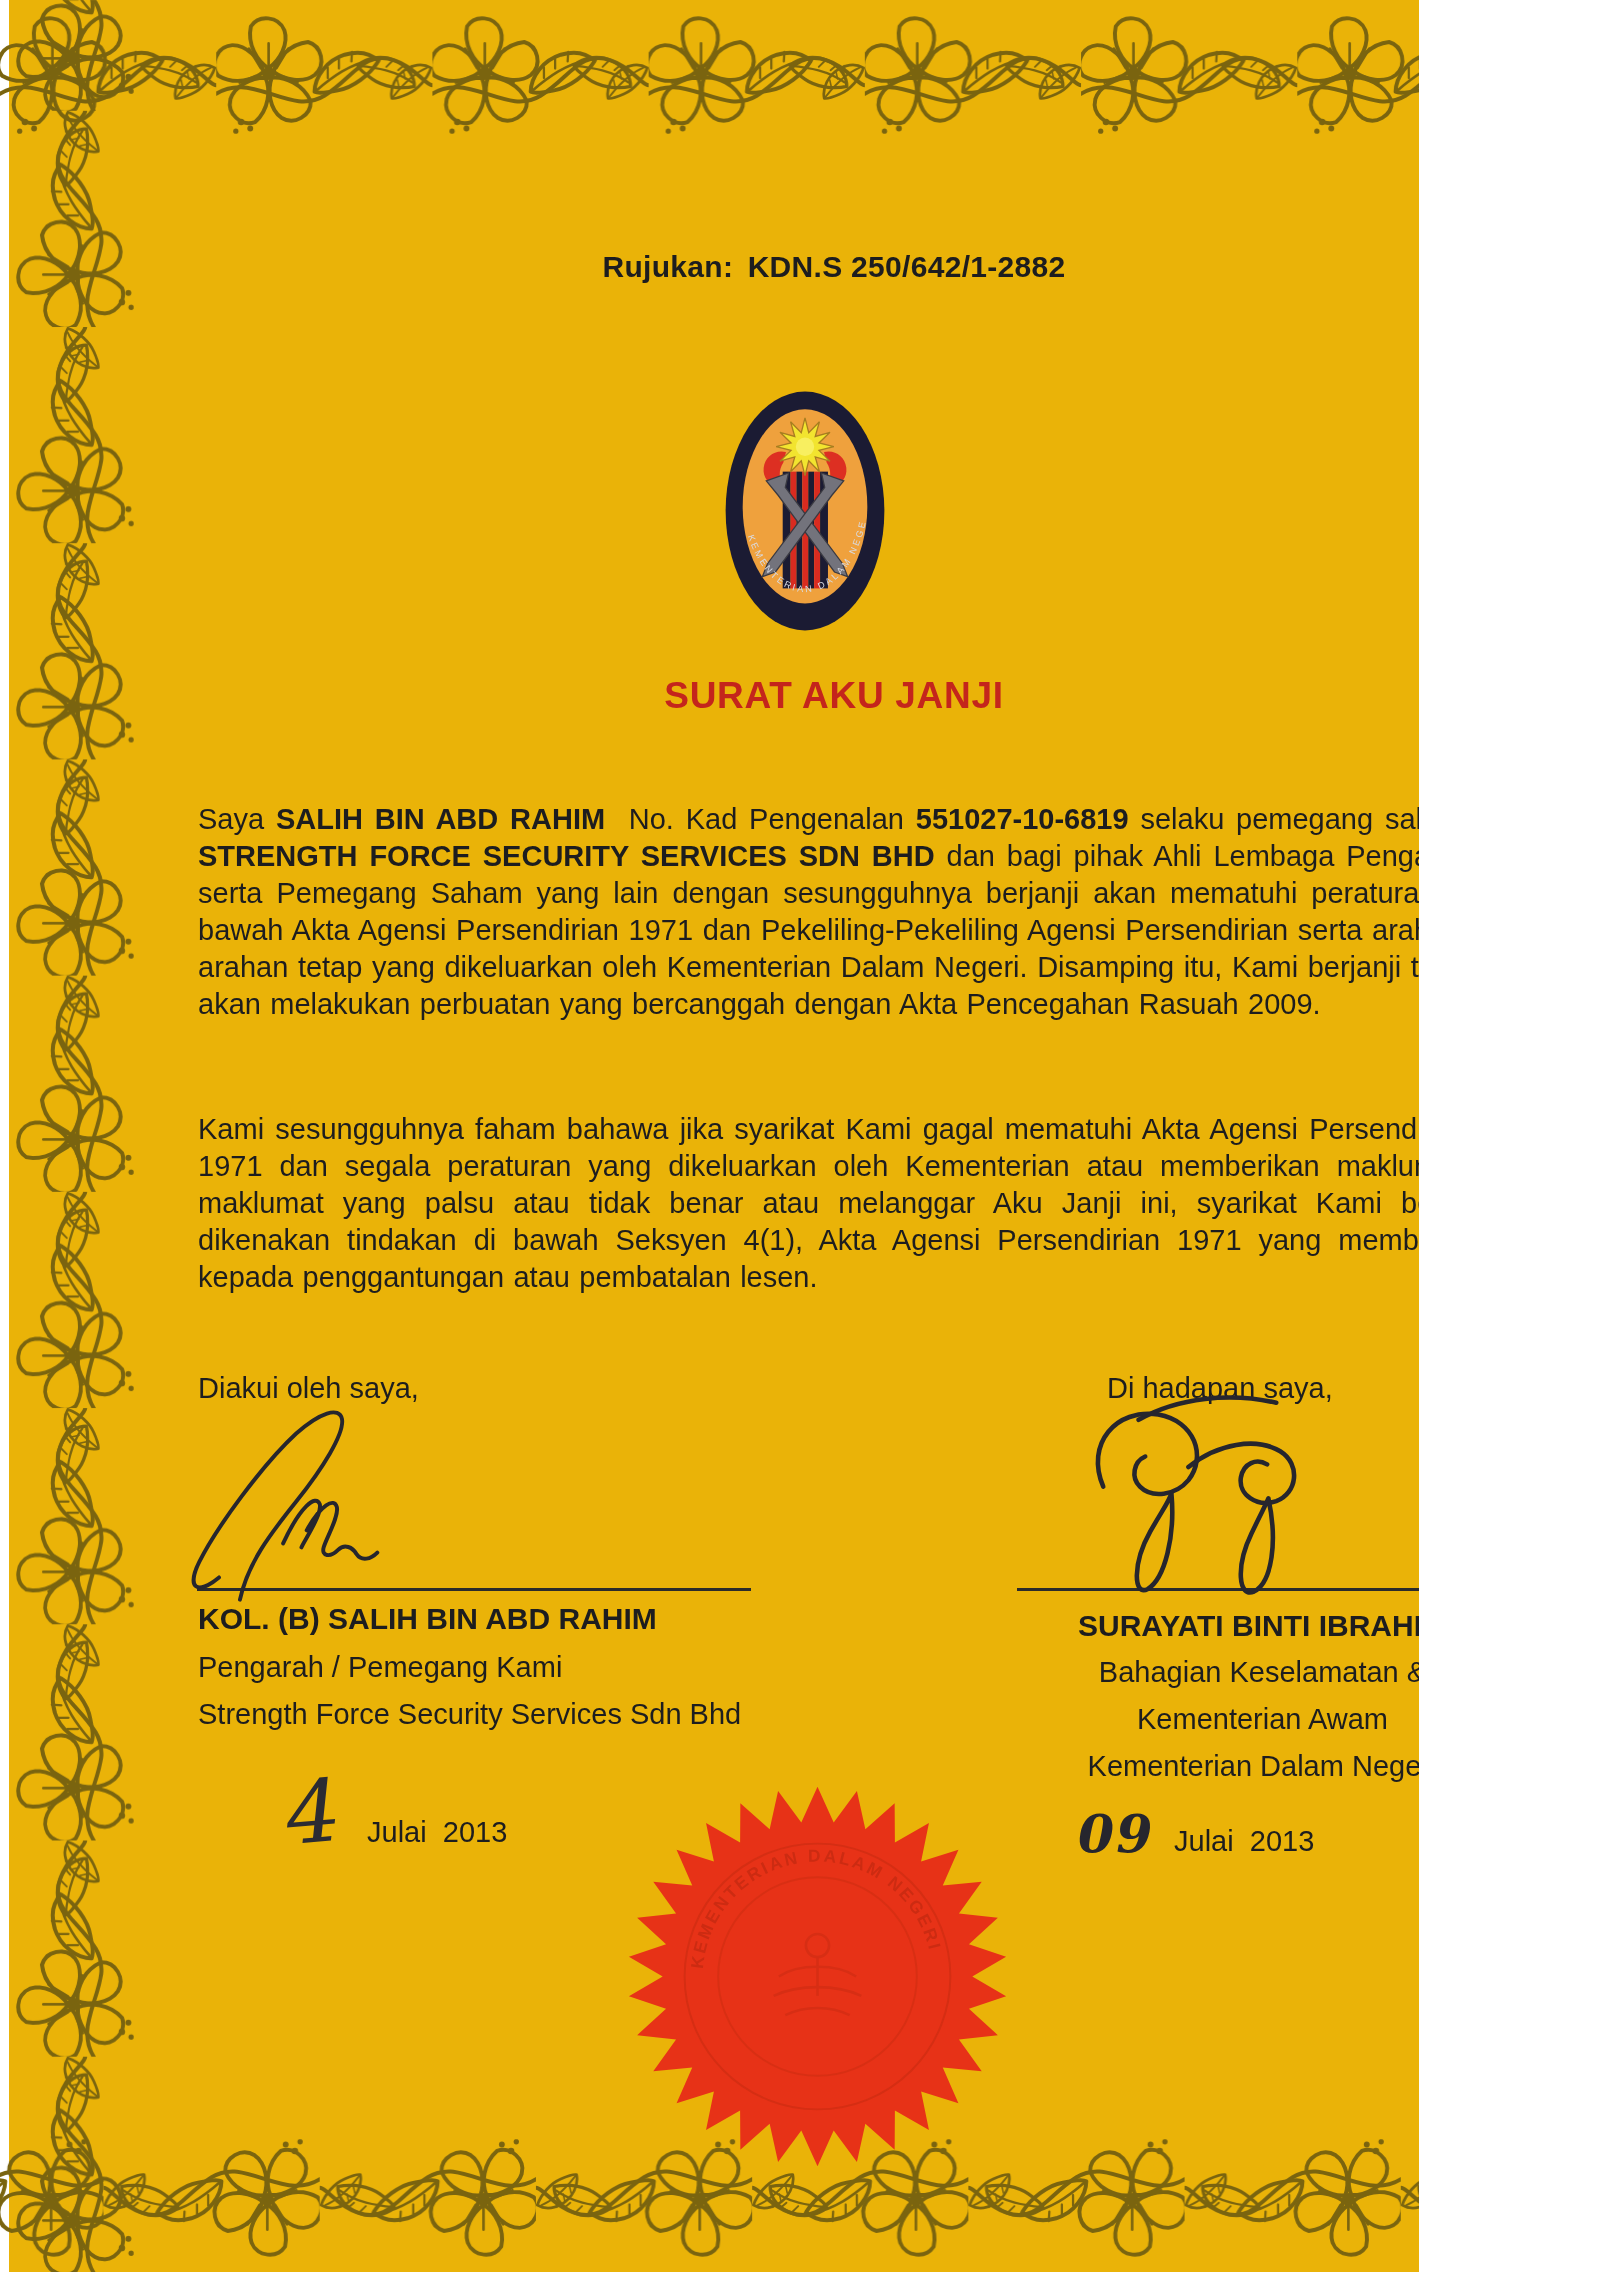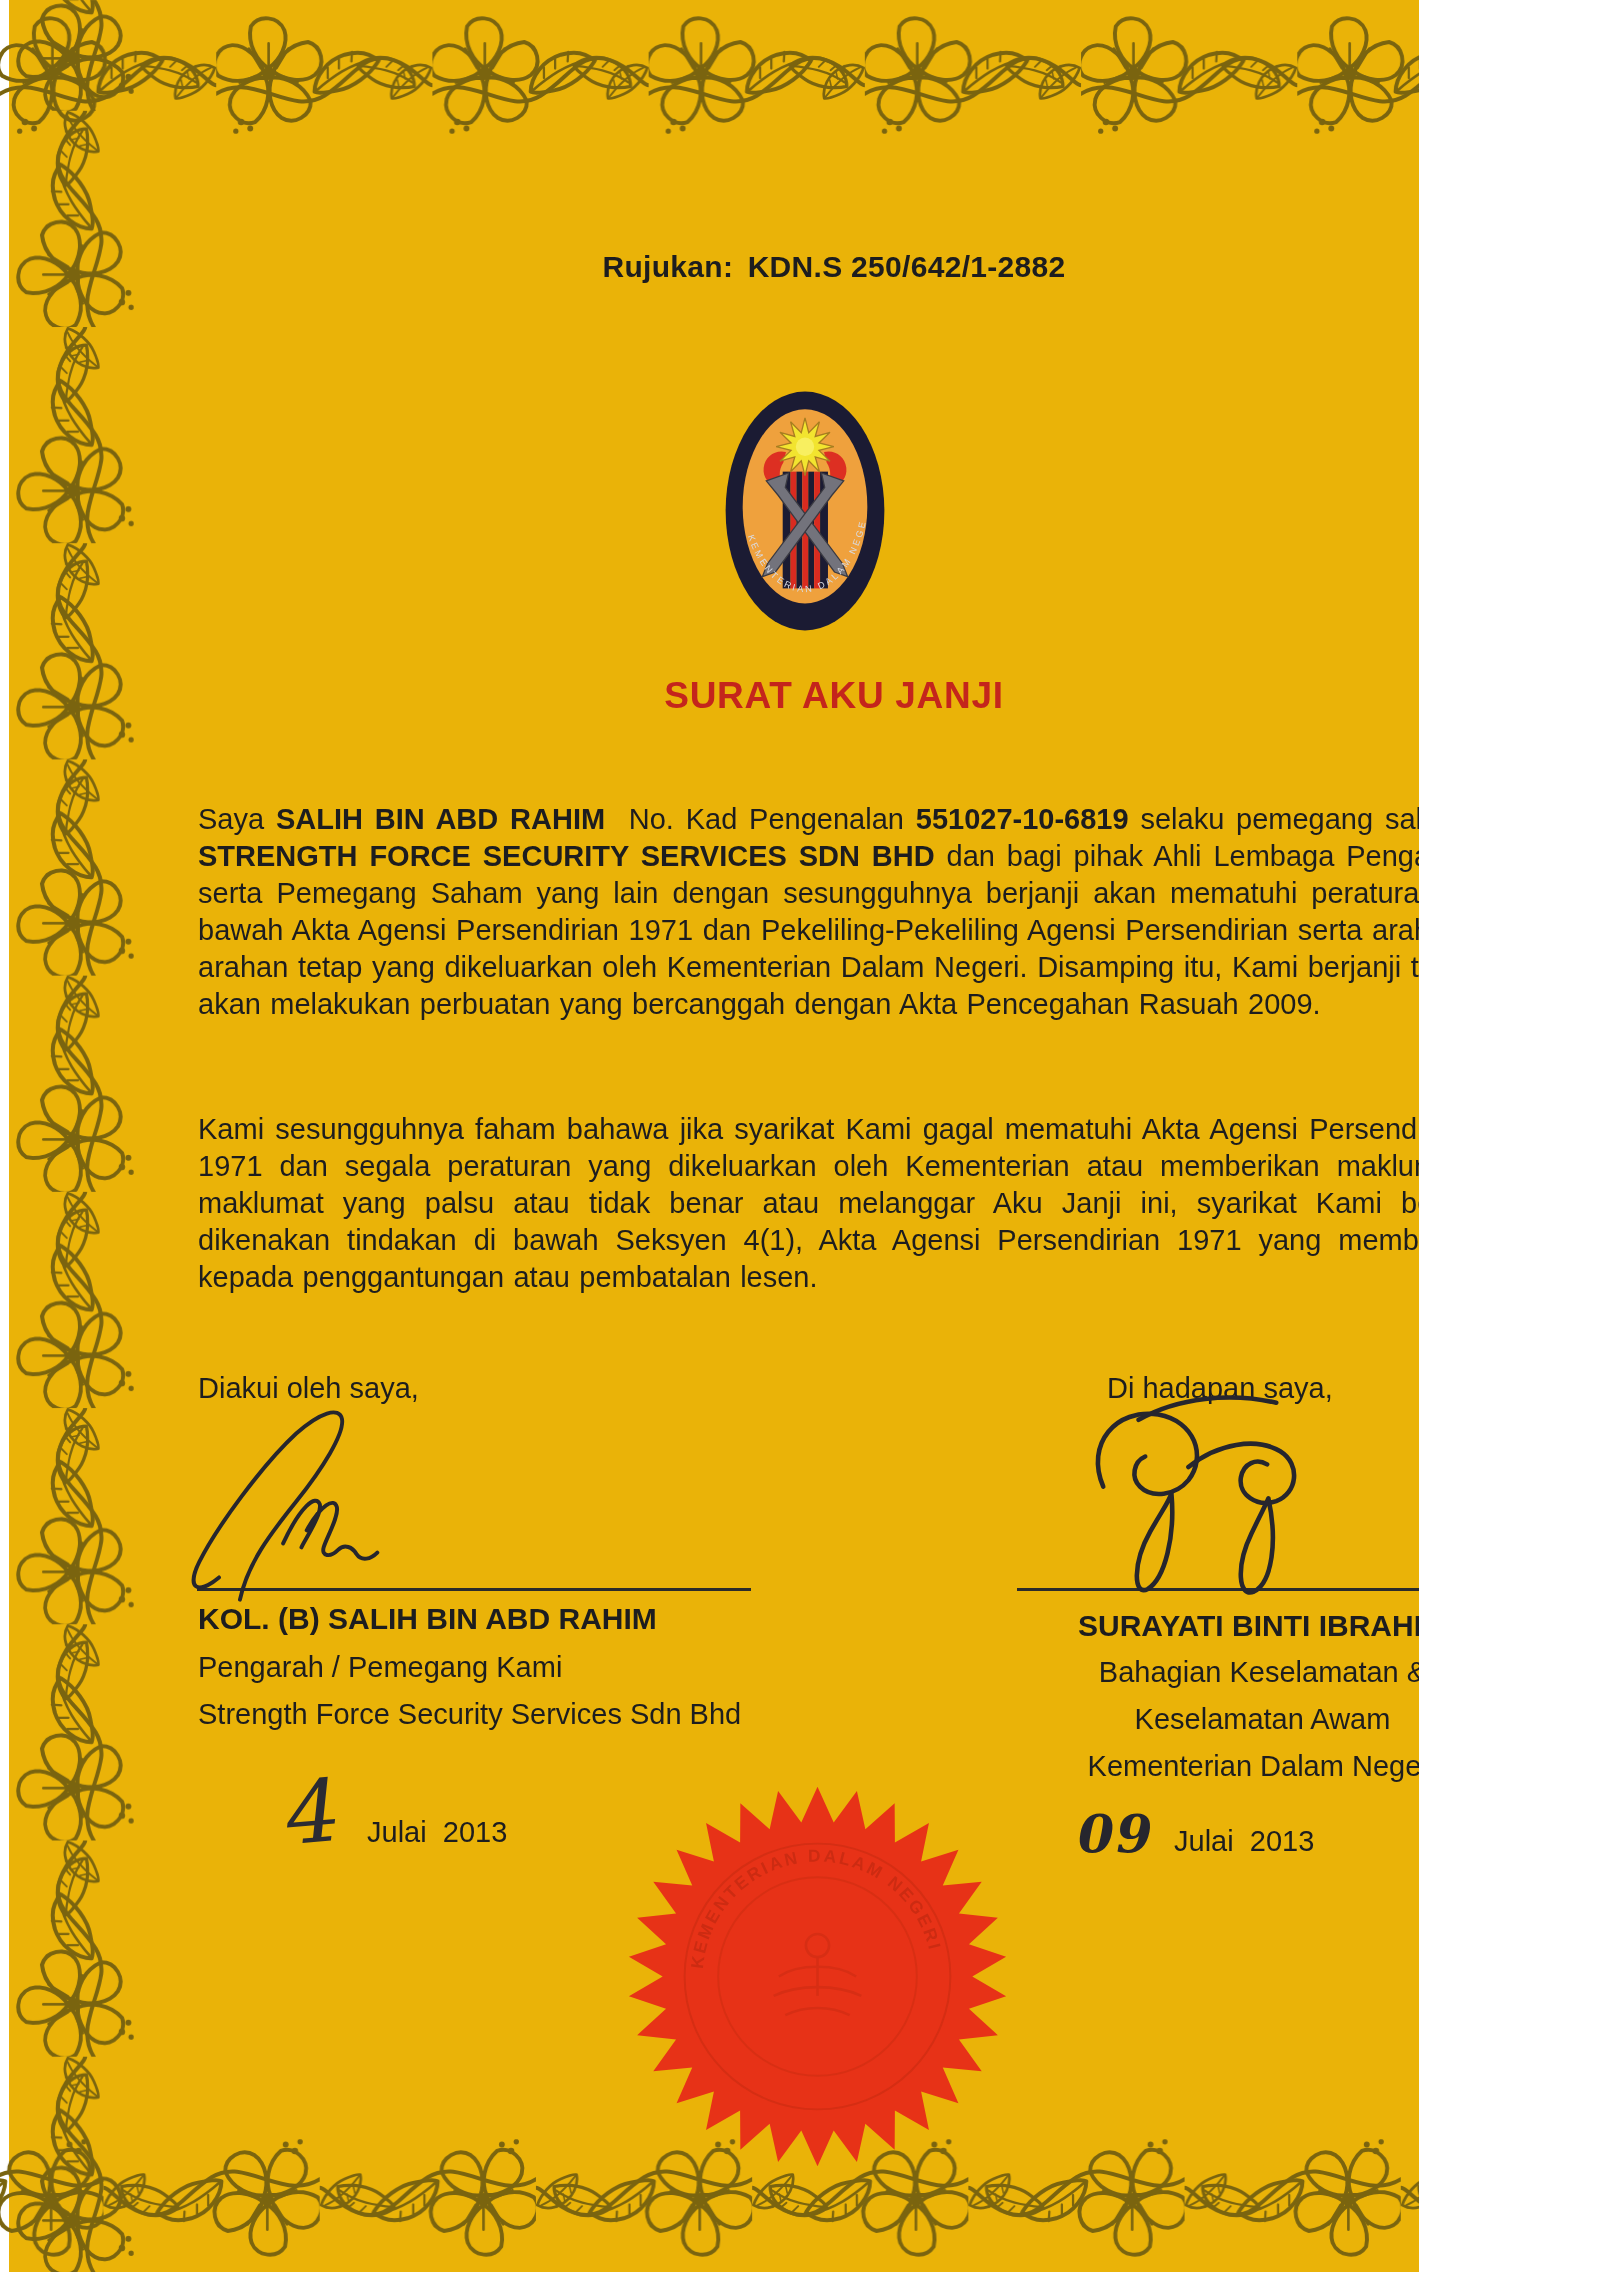--- a/index.html
+++ b/index.html
@@ -160,21 +160,21 @@
   <div class="sig-line line-left"></div>
   <div class="sig-line line-right"></div>
 
   <div class="sig-name-left">KOL. (B) SALIH BIN ABD RAHIM</div>
   <div class="role-left role1-left">Pengarah / Pemegang Kami</div>
   <div class="role-left role2-left">Strength Force Security Services Sdn Bhd</div>
 
   <div class="right-block">
     <div class="rb-name">SURAYATI BINTI IBRAHIM</div>
     <div class="rb-role">Bahagian Keselamatan &amp;</div>
-    <div class="rb-role">Keselamatan Awam</div>
+    <div class="rb-role">Kementerian Awam</div>
     <div class="rb-role">Kementerian Dalam Negeri</div>
   </div>
 
   <div class="date-left-day">4</div>
   <div class="date-left-rest">Julai  2013</div>
   <div class="date-right-day">09</div>
   <div class="date-right-rest">Julai  2013</div>
 
   <svg class="seal" viewBox="0 0 600 600" xmlns="http://www.w3.org/2000/svg">
     <polygon fill="#e73217" points="300.0,6.0 325.1,61.3 361.1,12.4 374.2,71.7 419.6,31.4 420.0,92.2 472.8,62.1 460.6,121.6 518.5,103.3 494.2,158.9 554.6,153.0 519.3,202.4 579.6,209.1 534.8,250.1 592.4,269.3 540.0,300.0 592.4,330.7 534.8,349.9 579.6,390.9 519.3,397.6 554.6,447.0 494.2,441.1 518.5,496.7 460.6,478.4 472.8,537.9 420.0,507.8 419.6,568.6 374.2,528.3 361.1,587.6 325.1,538.7 300.0,594.0 274.9,538.7 238.9,587.6 225.8,528.3 180.4,568.6 180.0,507.8 127.2,537.9 139.4,478.4 81.5,496.7 105.8,441.1 45.4,447.0 80.7,397.6 20.4,390.9 65.2,349.9 7.6,330.7 60.0,300.0 7.6,269.3 65.2,250.1 20.4,209.1 80.7,202.4 45.4,153.0 105.8,158.9 81.5,103.3 139.4,121.6 127.2,62.1 180.0,92.2 180.4,31.4 225.8,71.7 238.9,12.4 274.9,61.3"></polygon>

